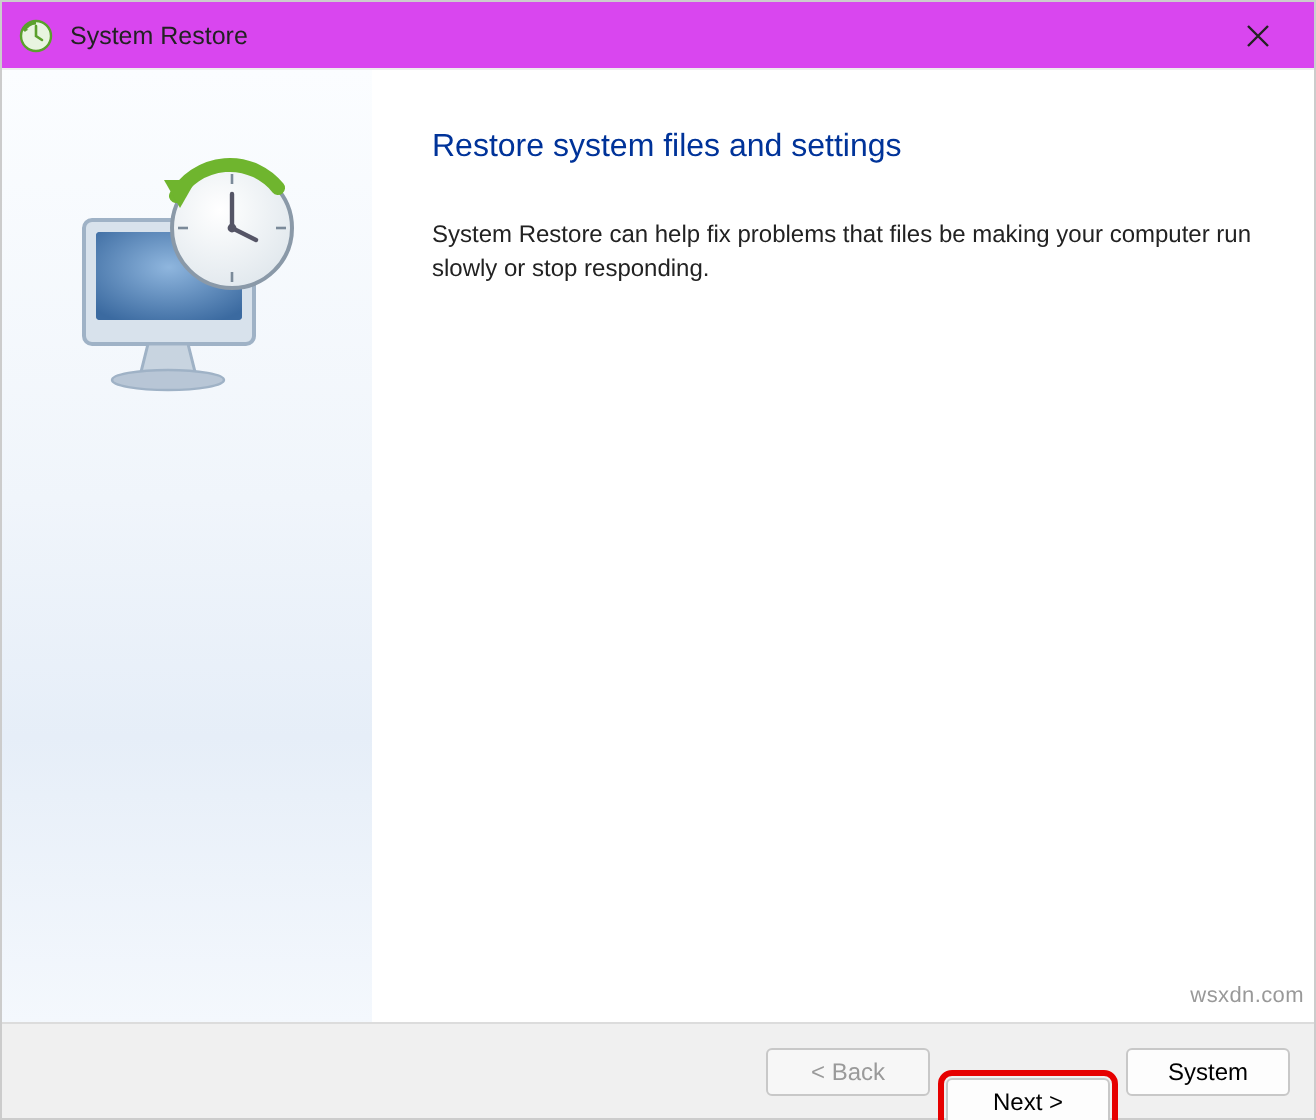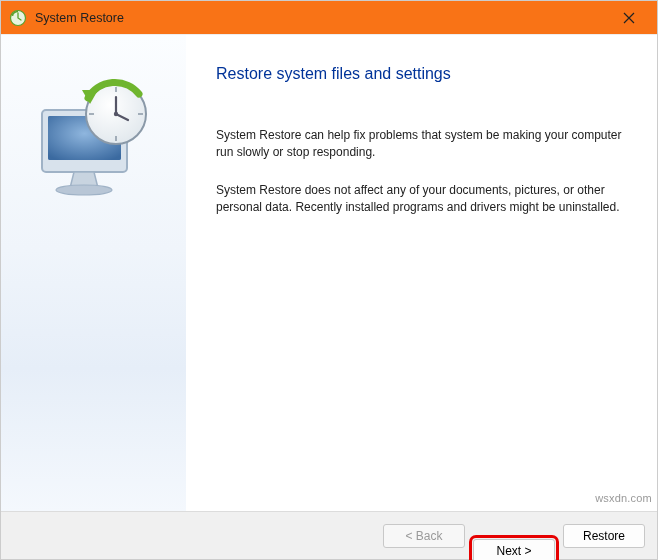--- a/index.html
+++ b/index.html
@@ -17,21 +17,21 @@
       background: #fff;
       display: flex;
       flex-direction: column;
       border: 1px solid #ccc;
     }
     .titlebar {
       height: 34px;
       display: flex;
       align-items: center;
       padding: 0 8px;
-      background: #f97316;
+      background: #d946ef;
       border-bottom: 1px solid #eee;
     }
     .titlebar-icon {
       width: 18px;
       height: 18px;
       margin-right: 8px;
       display: flex;
       align-items: center;
       justify-content: center;
     }
@@ -70,21 +70,21 @@
     }
     .content {
       flex: 1;
       padding: 30px 30px 20px 30px;
       background: #fff;
     }
     .heading {
       font-size: 16px;
       color: #003399;
       font-weight: 400;
-      margin-bottom: 44px;
+      margin-bottom: 26px;
     }
     .para {
       font-size: 12px;
       color: #222;
       line-height: 1.45;
       margin-bottom: 20px;
     }
     .footer {
       height: 48px;
       border-top: 1px solid #dcdcdc;
@@ -182,25 +182,24 @@
           <circle cx="92" cy="44" r="2.2" fill="#556"></circle>
 
           <path d="M64 28 A 31 31 0 0 1 115 24" stroke="#6fb52e" stroke-width="7" fill="none" stroke-linecap="round"></path>
           <path d="M58 20 L66 34 L74 20 Z" fill="#6fb52e"></path>
         </svg>
       </div>
     </div>
 
     <div class="content">
       <h1 class="heading">Restore system files and settings</h1>
-      <p class="para">System Restore can help fix problems that system be making your computer run slowly or stop responding.</p>
-      <p class="para">System Restore does not affect any of your documents, pictures, or other personal data. Recently installed programs and drivers might be uninstalled.</p>
+      <p class="para">System Restore can help fix problems that files be making your computer run slowly or stop responding.</p>
     </div>
   </div>
 
   <div class="footer">
     <button class="btn" disabled="">&lt; Back</button>
     <button class="btn btn-highlight">Next &gt;</button>
-    <button class="btn">Restore</button>
+    <button class="btn">System</button>
   </div>
 
   <div class="watermark">wsxdn.com</div>
 </div>
 
 </body></html>

